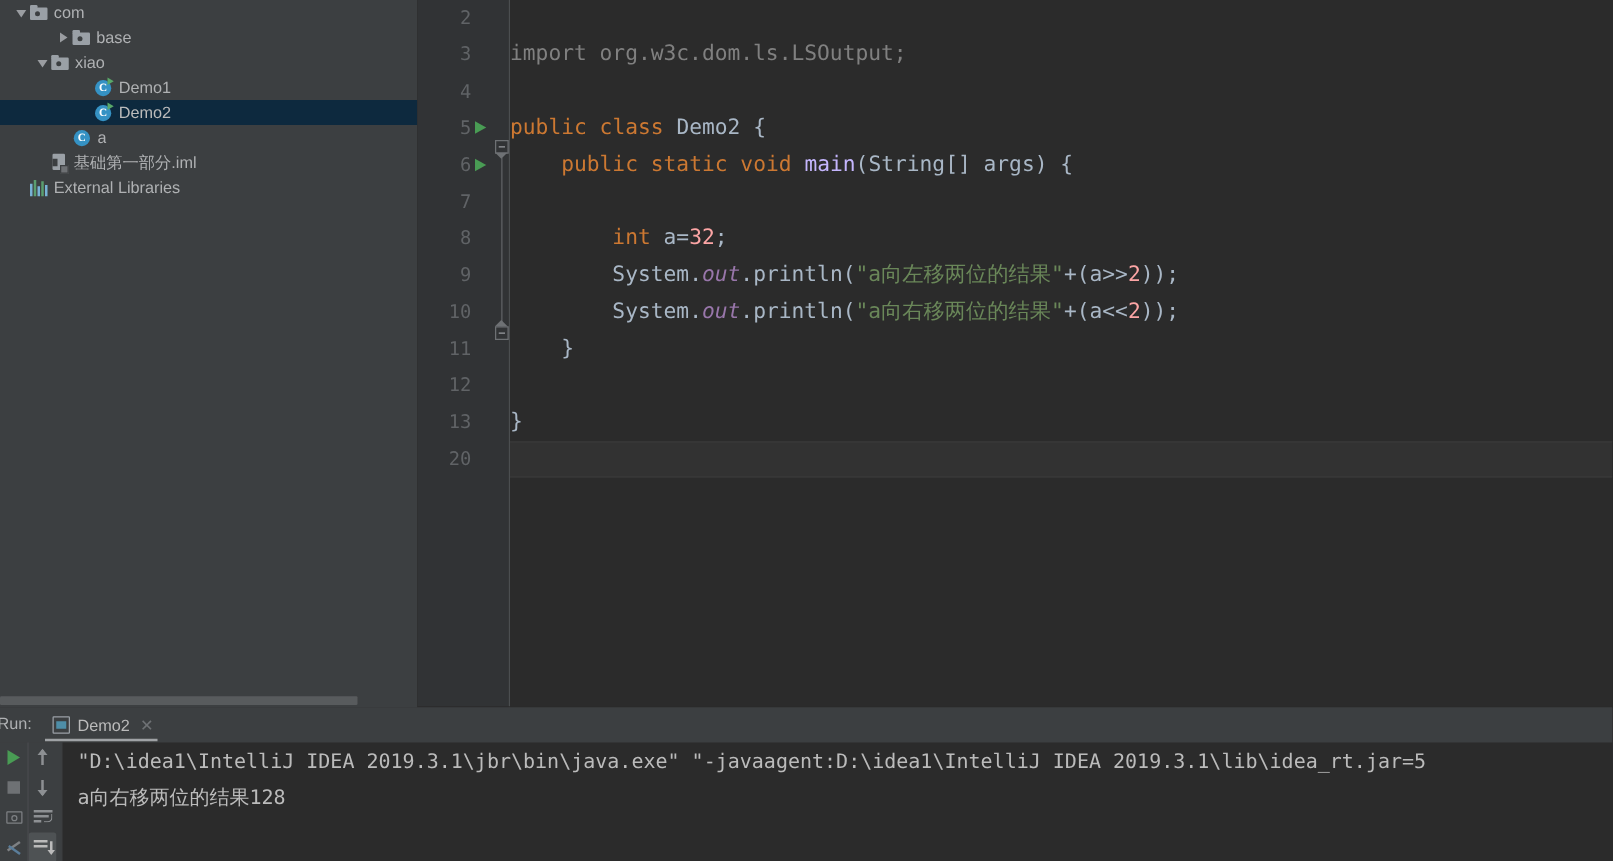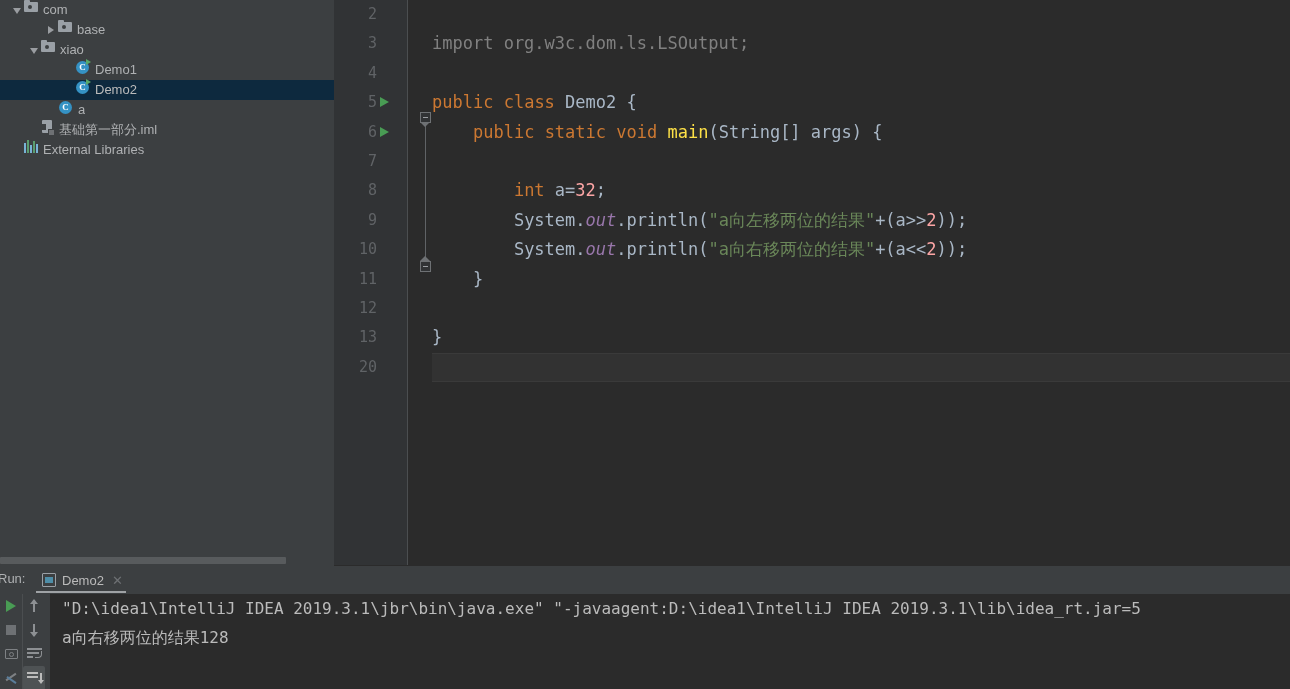--- a/index.html
+++ b/index.html
@@ -24,20 +24,21 @@
     overflow: hidden;
   }
   .tree-row {
     position: relative;
     height: 20px;
     line-height: 20px;
     white-space: nowrap;
     color: #AFB1B3;
     font-size: 13px;
     display: flex;
+    align-items: center;
   }
   .tree-row.selected {
     background: #0D293E;
     color: #BBBBBB;
   }
   .tw { display: inline-block; width: 14px; flex: 0 0 14px; text-align: center; }
   .arrow {
     display:inline-block;
     width: 0; height: 0;
     border-style: solid;
@@ -141,21 +142,21 @@
   }
   #gutter {
     position:absolute; left:0; top:0; width:73px; height:566px;
     background:#313335;
   }
   #gutter-divider {
     position:absolute; left:73px; top:0; width:1px; height:566px;
     background:#4B4E50;
   }
   .code-area {
-    position:absolute; left:74px; top:0; right:0; height:566px;margin-left:24px;
+    position:absolute; left:74px; top:0; right:0; height:566px;
   }
   .line {
     position:relative;
     height: 29.4px;
     line-height: 29.4px;
     white-space: pre;
     font-family: "DejaVu Sans Mono", monospace;
     font-size: 17px;
   }
   .gutter-line {
@@ -208,21 +209,21 @@
     border-width:0 5.5px 5px 5.5px;
     border-color: transparent transparent #6E7174 transparent;
   }
 
   
   .kw   { color:#CC7832; }
   .cls  { color:#A9B7C6; }
   .num  { color:#fca5a5; }
   .str  { color:#6A8759; }
   .fld  { color:#9876AA; font-style: italic; }
-  .mth  { color:#fde047; }
+  .mth  { color:#c4b5fd; }
   .imp  { color:#808080; }
   .pn   { color:#A9B7C6; }
 
   
   #editor-bottom-line {
     position:absolute; left:334px; top:565px; width:956px; height:1px;
     background:#2B2B2B;
   }
 
   

